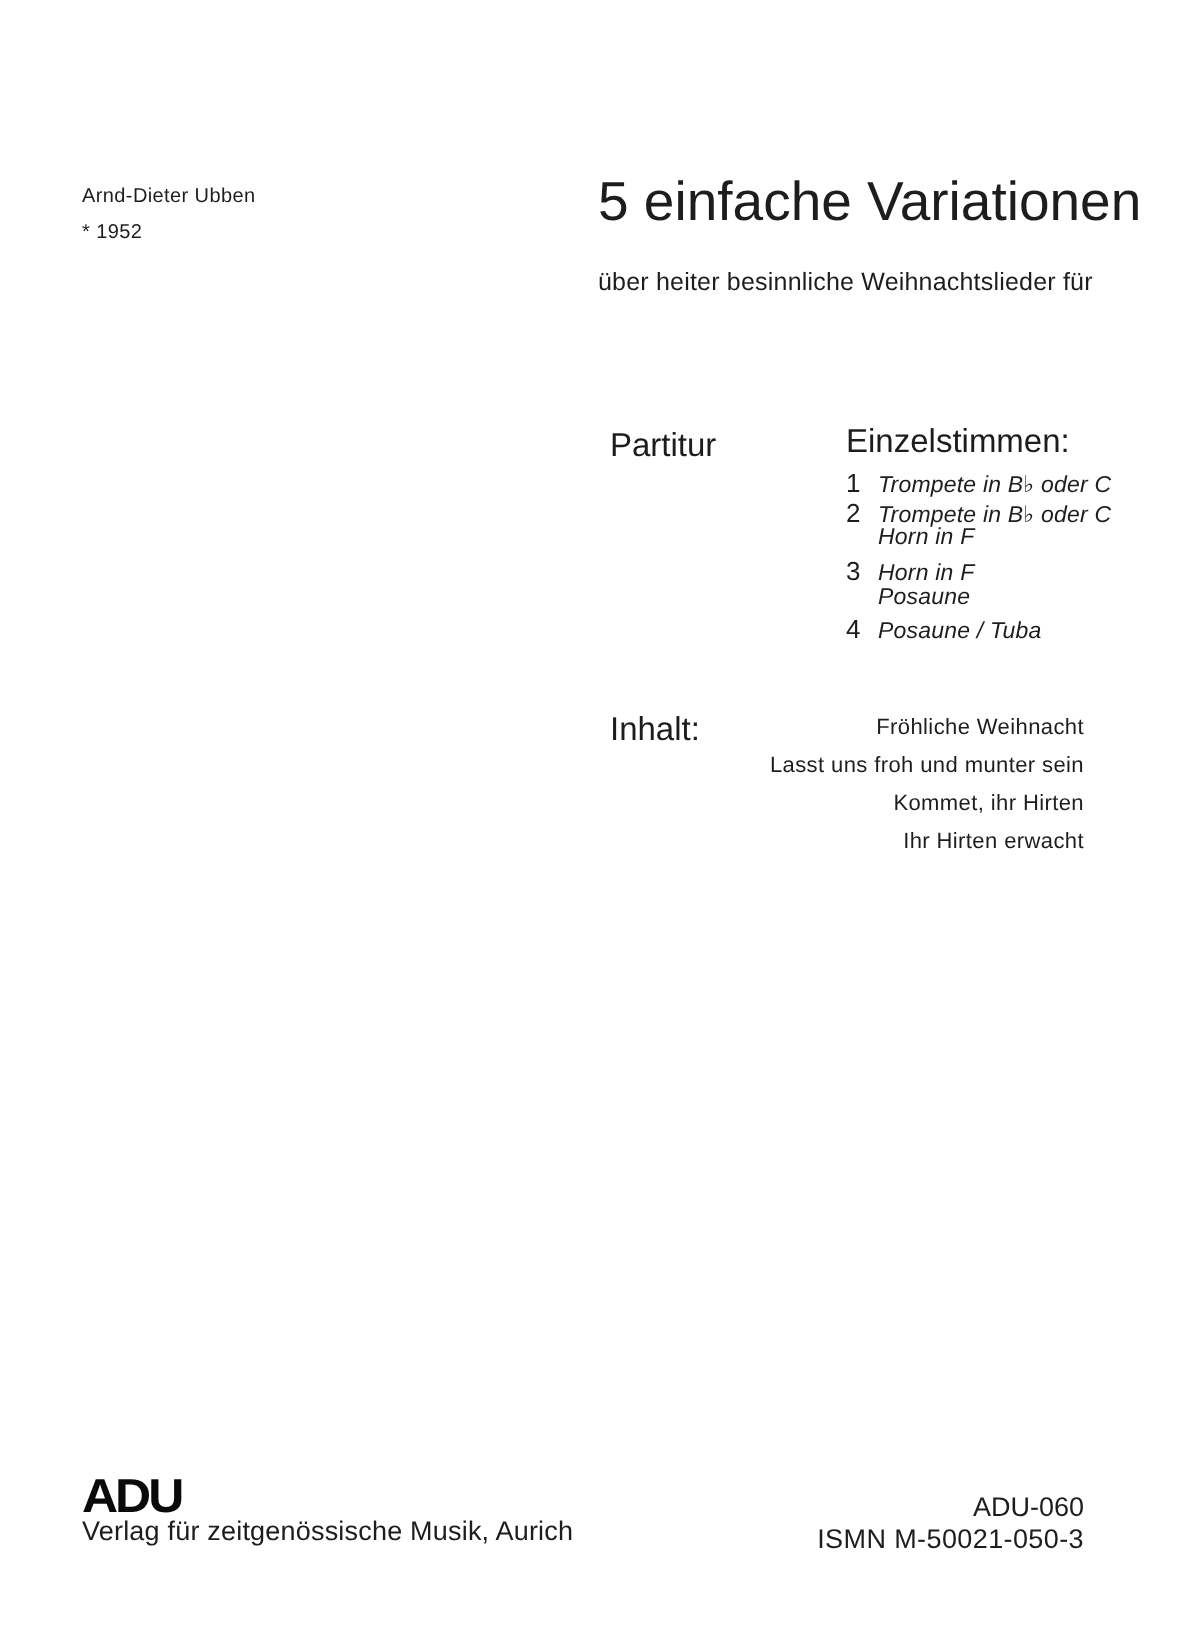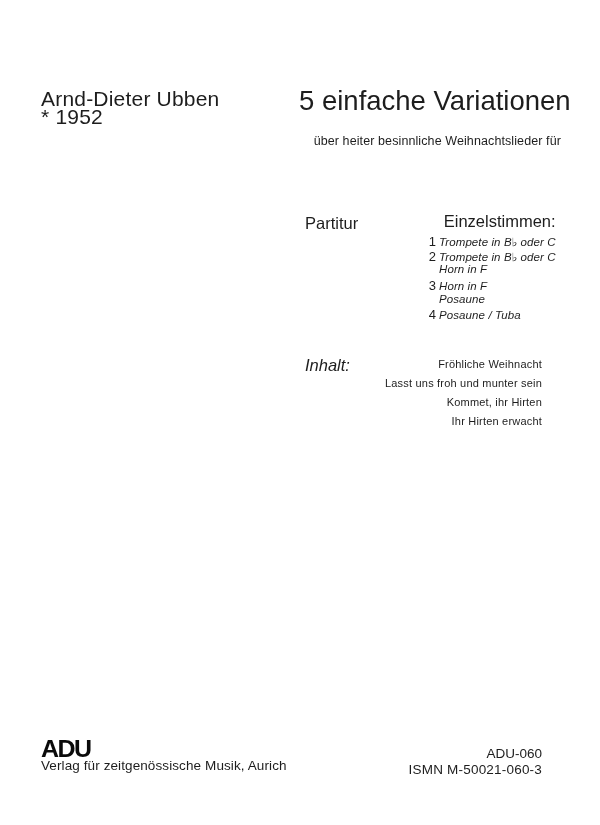--- a/index.html
+++ b/index.html
@@ -9,41 +9,41 @@
     background:#ffffff;
     overflow:hidden;
     font-family:"Liberation Sans","DejaVu Sans",sans-serif;
     color:#1d1d1d;
     -webkit-font-smoothing:antialiased;
   }
 
   
   .composer {
     position:absolute; left:41px; top:90px;
-    font-size:21px; line-height:17.5px; letter-spacing:0.2px;
+    font-size:10px; line-height:17.5px; letter-spacing:0.2px;
   }
 
   
-  .titleblock { position:absolute; left:299px; top:86px; width:262px;text-align:right; }
+  .titleblock { position:absolute; left:299px; top:86px; width:262px; }
   .titleblock h1 {
     margin:0; font-size:27.5px; font-weight:400;
     line-height:29px; letter-spacing:0px; white-space:nowrap;
   }
   .subtitle { margin-top:19px; font-size:12.5px; line-height:15.5px; letter-spacing:0.1px; }
 
   
   .score-label { position:absolute; left:305px; top:214px; font-size:16.5px; }
-  .parts-block { position:absolute; left:423px; top:212px;text-align:right; }
+  .parts-block { position:absolute; left:423px; top:212px; }
   .parts-heading { font-size:16.5px; line-height:19px; margin-bottom:3px; }
   .part-row { display:flex; align-items:baseline; height:14.7px; }
   .part-num { width:13px; font-size:13px; flex:none; }
   .part-name { font-size:11.5px; padding-left:3px; letter-spacing:0.1px; white-space:nowrap;font-style:italic; }
 
   
-  .contents-heading { position:absolute; left:305px; top:356px; font-size:16.5px;font-style:italic; }
+  .contents-heading { position:absolute; left:305px; top:356px; font-size:16.5px; }
   .contents-list {
     position:absolute; right:58px; top:355px;
     text-align:right; font-size:11px; line-height:18.9px;
     letter-spacing:0.2px; white-space:nowrap;
   }
 
   
   .logo {
     position:absolute; left:41px; top:735px;
     font-size:25px; font-weight:900; letter-spacing:-1.5px;
@@ -106,15 +106,15 @@
   <div class="contents-list" id="pieces-list">
       <div>Fröhliche Weihnacht</div>
       <div>Lasst uns froh und munter sein</div>
       <div>Kommet, ihr Hirten</div>
       <div>Ihr Hirten erwacht</div>
     </div>
 
   <div class="logo">ADU</div>
   <div class="publisher">Verlag für zeitgenössische Musik, Aurich</div>
   <div class="catno">ADU-060</div>
-  <div class="ismn">ISMN M-50021-060-3</div>
+  <div class="ismn">ISMN M-50021-050-3</div>
 
 </div>
 
 </body></html>

